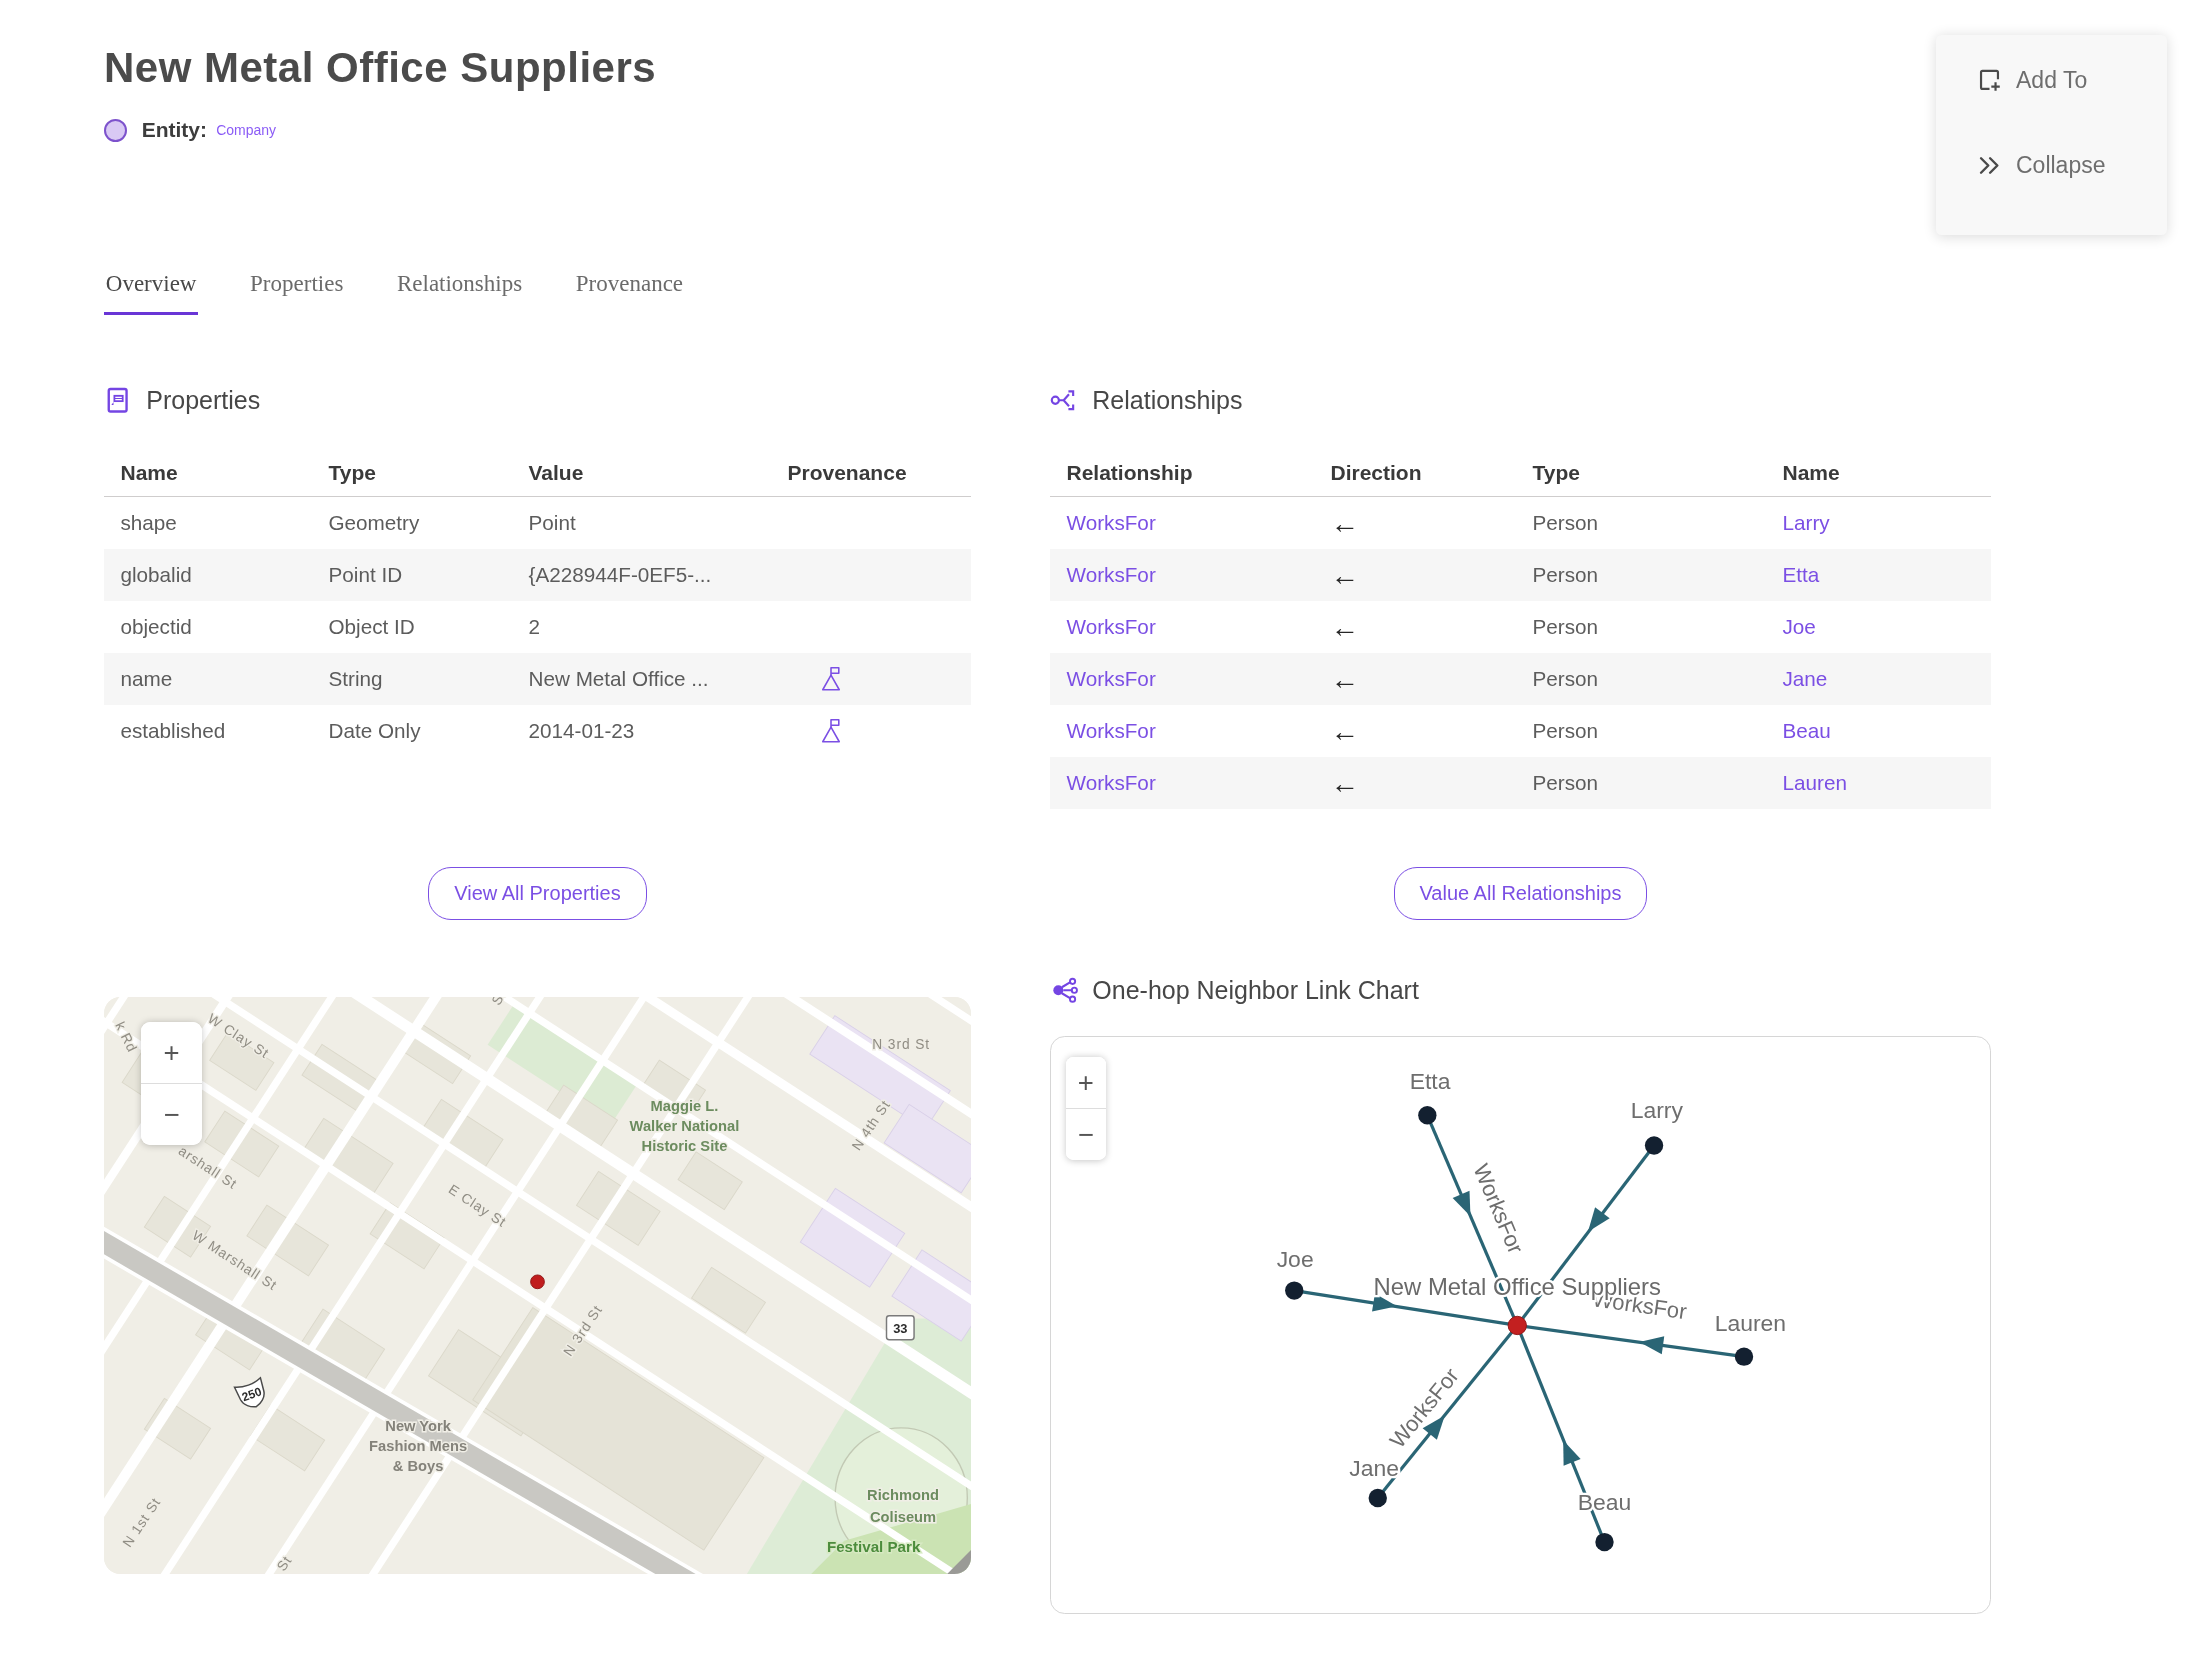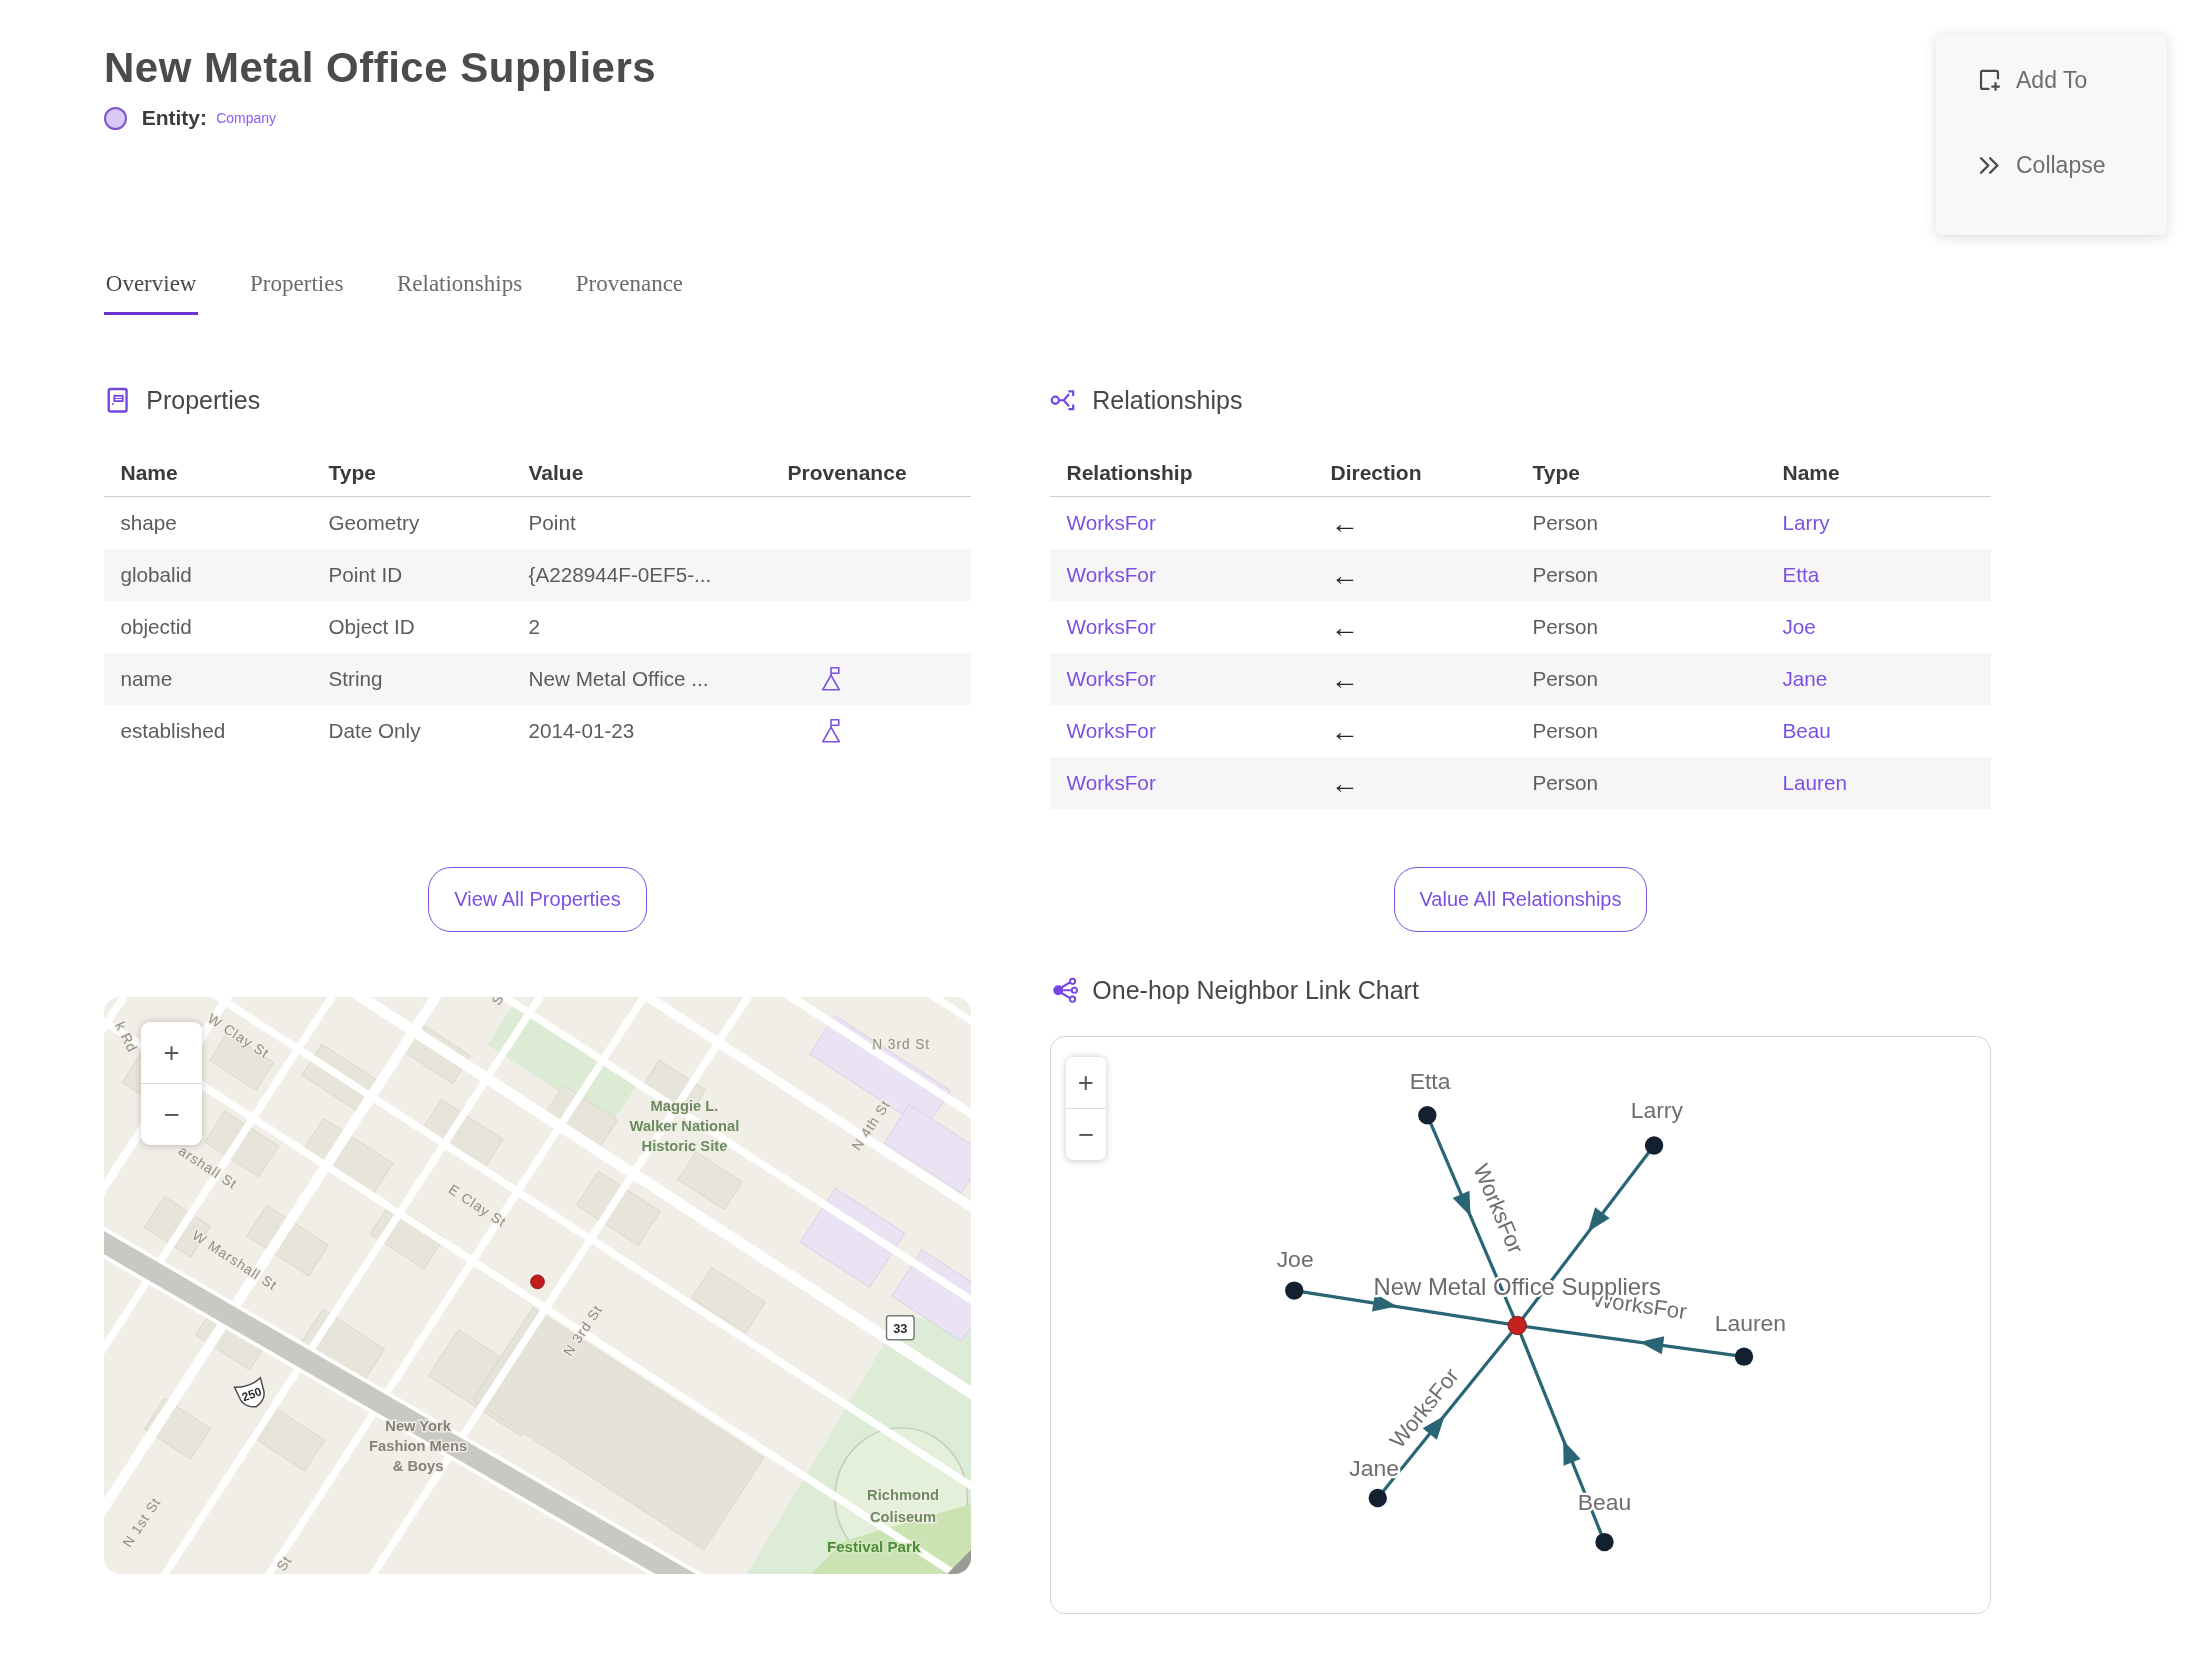--- a/index.html
+++ b/index.html
@@ -2,21 +2,21 @@
 <html style="font-size:14.7px"><head>
 <meta charset="utf-8">
 <style>
   html,body{margin:0;padding:0;background:#fff;}
   .page{position:relative;width:2204px;height:1677px;background:#fff;overflow:hidden;
         font-family:"Liberation Sans",sans-serif;color:#4c4c4c;}
 
   
   .hdr{position:absolute;left:104px;top:44px;}
   .hdr h1{margin:0;font-size:42px;font-weight:700;color:#4b4b4b;letter-spacing:0.5px;}
-  .entity-row{display:flex;align-items:center;gap:14.7px;margin-top:14px;}
+  .entity-row{display:flex;align-items:center;gap:14.7px;margin-top:26px;}
   .entity-dot{width:23px;height:23px;border-radius:50%;background:#d9c9f4;border:2.8px solid #7d52cc;box-sizing:border-box;}
   .entity-label{font-size:21px;font-weight:700;color:#3d3d3d;}
   .entity-type{font-size:14px;color:#8b5cf6;margin-left:-5.5px;}
 
   
   .actions{position:absolute;left:1936px;top:35px;width:231px;height:200px;background:#f8f8f8;
            border-radius:5.5px;box-shadow:0 1.8px 13px rgba(0,0,0,.14);}
   .action{display:flex;align-items:center;gap:12px;margin:31px 0 0 39px;cursor:pointer;}
   .action + .action{margin-top:56px;}
   .action span.lbl{font-size:23px;color:#6e6e6e;}
@@ -41,21 +41,21 @@
   .prop-grid{grid-template-columns:208px 200px 259px 1fr;padding-left:16.5px;}
   .rel-grid{grid-template-columns:264px 202px 250px 1fr;padding-left:16.5px;}
   .cell.link{color:#7b4fe4;cursor:pointer;}
   .cell.dir{font-size:28.5px;color:#262626;line-height:1;}
   .prov-cell svg{display:block;margin-left:31px;}
 
   .btn-wrap{text-align:center;}
   .btn-wrap.left{margin-top:110px;}
   .btn-wrap.right{margin-top:58px;}
   .pill-btn{display:inline-block;background:#fff;border:1.8px solid #7b4fe4;color:#7b4fe4;border-radius:23px;
-            padding:20px 25px;font-size:20px;font-family:inherit;cursor:pointer;}
+            padding:14px 25px;font-size:20px;font-family:inherit;cursor:pointer;}
 
   
   .col2{position:absolute;top:971px;}
   .panel{margin-top:26px;position:relative;}
   .map-panel{width:867px;height:577px;border-radius:16.5px;overflow:hidden;background:#f0eee6;}
   .chart-panel{width:941px;height:578px;border:0.9px solid #d6d6d6;border-radius:14.7px;background:#fff;box-sizing:border-box;overflow:hidden;}
 
   .zoomctl{position:absolute;background:#fff;border-radius:9.2px;box-shadow:0 0.9px 7.3px rgba(0,0,0,.22);display:flex;flex-direction:column;overflow:hidden;}
   .zoomctl .zbtn{flex:1;display:flex;align-items:center;justify-content:center;font-size:27.5px;color:#555;cursor:pointer;background:#fff;border:none;font-family:inherit;}
   .zoomctl .zbtn + .zbtn{border-top:0.9px solid #ddd;}

